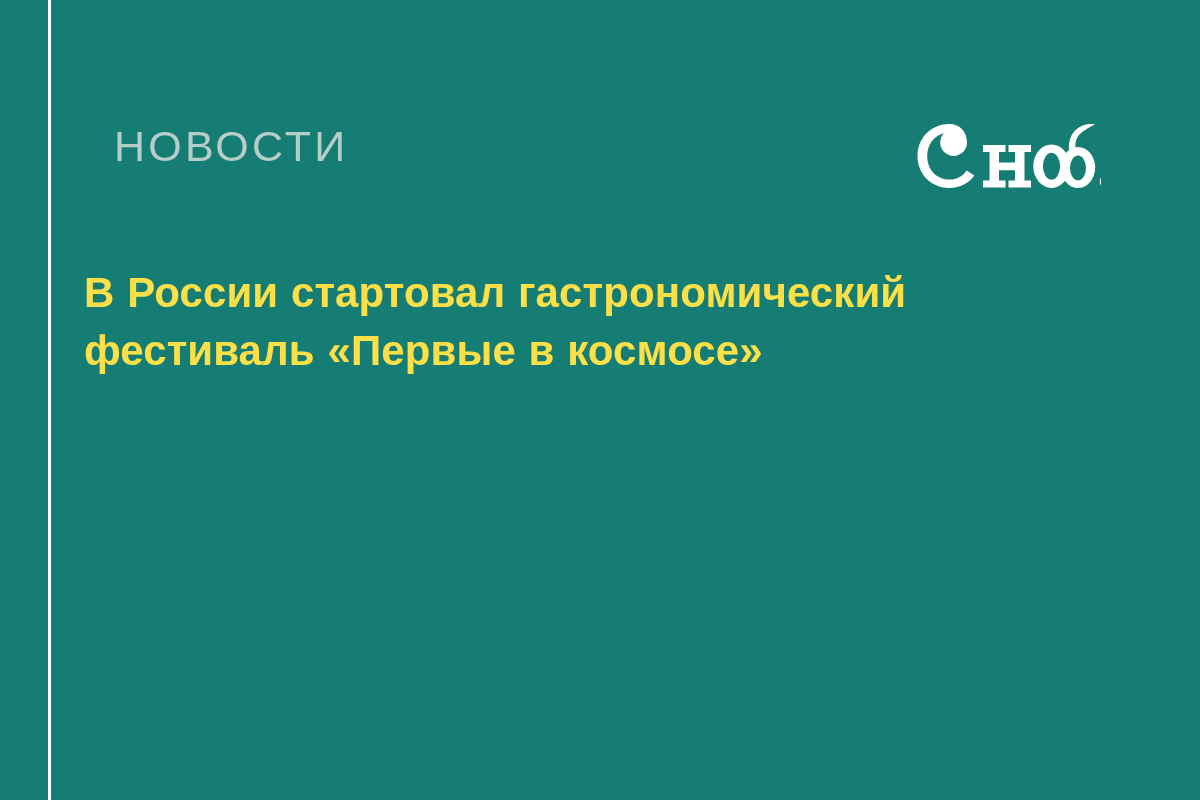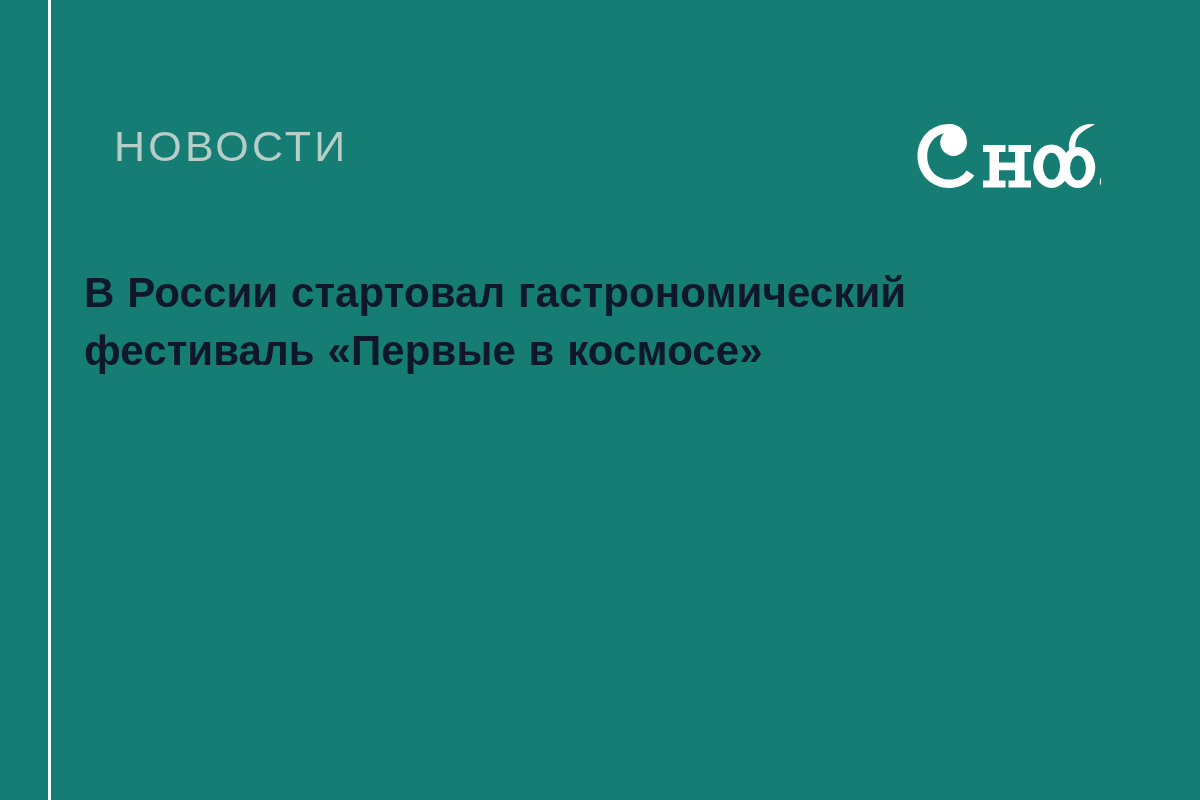--- a/index.html
+++ b/index.html
@@ -76,21 +76,21 @@
   .headline {
     position: absolute;
     left: 84px;
     top: 264px;
     width: 960px;
     font-family: "Liberation Sans", sans-serif;
     font-weight: 700;
     font-size: 42px;
     line-height: 58px;
     letter-spacing: 0.1px;
-    color: #0f172a;
+    color: #fde047;
     word-spacing: 1px;
   }
 </style>
 </head>
 <body>
 
 <div class="share-card">
 
   <div class="left-rule"></div>
 

